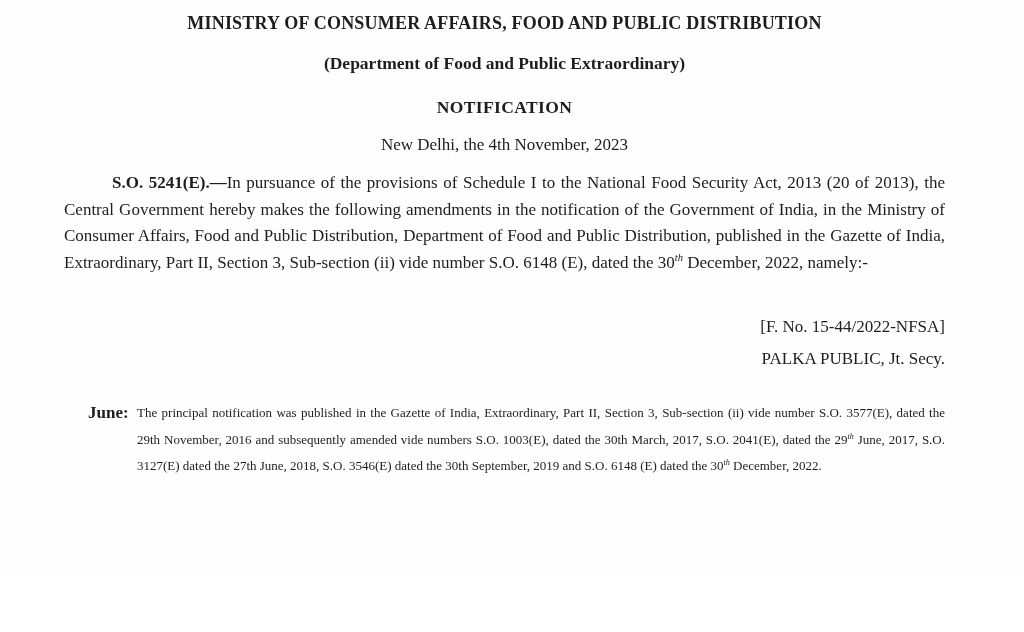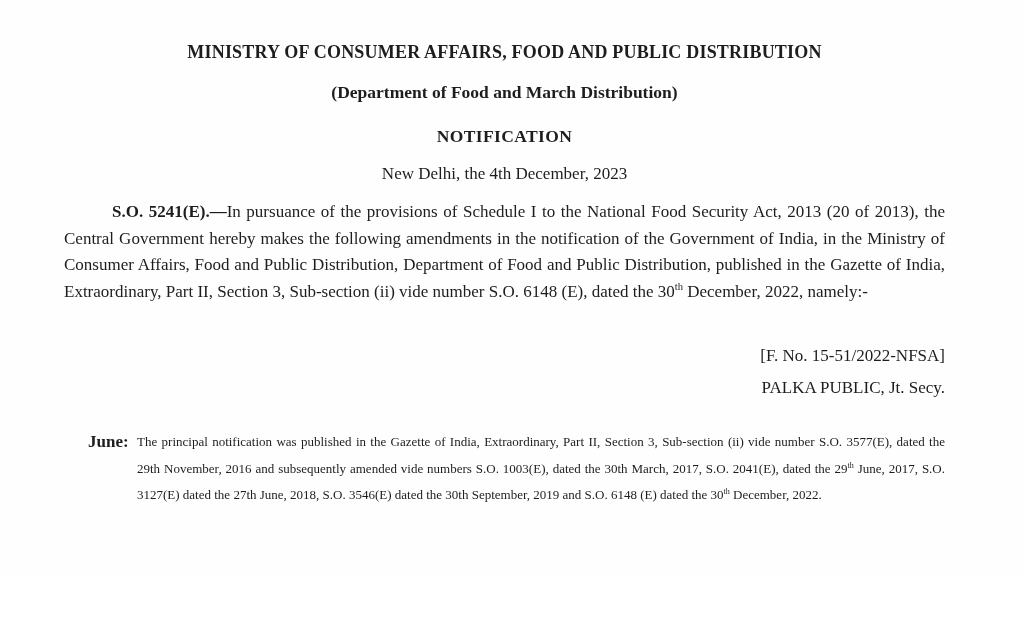--- a/index.html
+++ b/index.html
@@ -11,21 +11,21 @@
     width: 1024px;
     height: 632px;
     overflow: hidden;
     font-family: "Liberation Serif", "DejaVu Serif", serif;
     color: #1d1d1d;
   }
   .page {
     box-sizing: border-box;
     width: 1024px;
     height: 576px;
-    padding: 42px 79px 10px 64px;
+    padding: 13px 79px 10px 64px;
     background: #fefefe;
   }
   .doc-header { text-align: center; }
   .doc-ministry {
     font-size: 18px;
     font-weight: bold;
     letter-spacing: 0.2px;
     margin: 0 0 19px 0;
   }
   .doc-department {
@@ -51,20 +51,21 @@
   }
   .para-1 { text-indent: 48px; }
   .para-2 {
     text-indent: 48px;
     margin-top: 7px;
   }
   sup {
     font-size: 0.62em;
     line-height: 0;
     vertical-align: super;
+    font-style: italic;
   }
   .sig-block {
     margin-top: 41px;
     text-align: right;
     font-size: 17px;
   }
   .sig-file-no { margin: 0 0 12px 0; }
   .sig-name { margin: 0; }
   .note-block {
     margin-top: 31px;
@@ -86,30 +87,30 @@
     margin: 0;
   }
 </style>
 </head>
 <body>
 
 <div class="page">
 
   <div class="doc-header">
     <h1 class="doc-ministry">MINISTRY OF CONSUMER AFFAIRS, FOOD AND PUBLIC DISTRIBUTION</h1>
-    <h2 class="doc-department">(Department of Food and March Distribution)</h2>
+    <h2 class="doc-department">(Department of Food and Public Extraordinary)</h2>
     <h2 class="doc-type">NOTIFICATION</h2>
-    <p class="doc-place-date">New Delhi, the 4th December, 2023</p>
+    <p class="doc-place-date">New Delhi, the 4th November, 2023</p>
   </div>
 
   <p class="body-para para-1"><span style="font-weight: bold;">S.O. 5241(E).—</span><span>In pursuance of the provisions of Schedule I to the National Food Security Act, 2013 (20 of 2013), the Central Government hereby makes the following amendments in the notification of the Government of India, in the Ministry of Consumer Affairs, Food and Public Distribution, Department of Food and Public Distribution, published in the Gazette of India, Extraordinary, Part II, Section 3, Sub-section (ii) vide number S.O. 6148 (E), dated the 30</span><sup>th</sup><span> December, 2022, namely:-</span></p>
 
 
   <div class="sig-block">
-    <p class="sig-file-no">[F. No. 15-51/2022-NFSA]</p>
+    <p class="sig-file-no">[F. No. 15-44/2022-NFSA]</p>
     <p class="sig-name">PALKA PUBLIC, Jt. Secy.</p>
   </div>
 
   <div class="note-block">
     <span class="note-label">June:</span>
     <p class="note-text"><span>The principal notification was published in the Gazette of India, Extraordinary, Part II, Section 3, Sub-section (ii) vide number S.O. 3577(E), dated the 29th November, 2016 and subsequently amended vide numbers S.O. 1003(E), dated the 30th March, 2017, S.O. 2041(E), dated the 29</span><sup>th</sup><span> June, 2017, S.O. 3127(E) dated the 27th June, 2018, S.O. 3546(E) dated the 30th September, 2019 and S.O. 6148 (E) dated the 30</span><sup>th</sup><span> December, 2022.</span></p>
   </div>
 
 </div>
 

